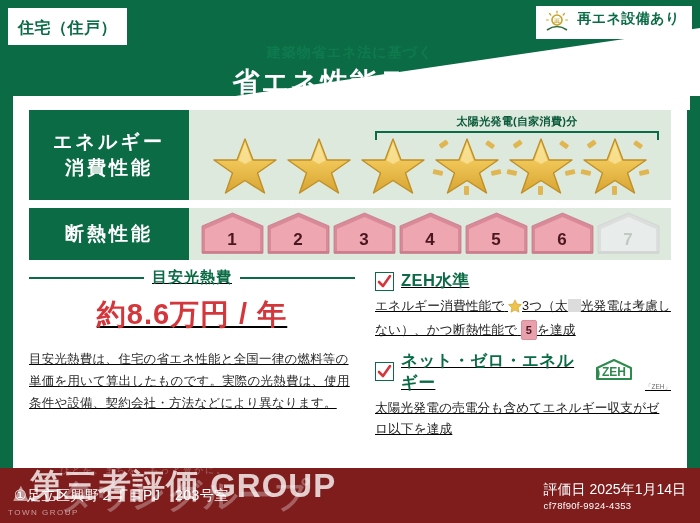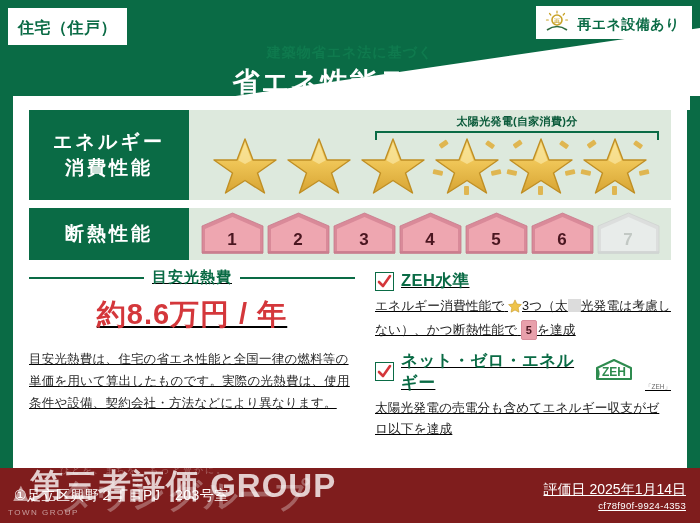--- a/index.html
+++ b/index.html
@@ -30,21 +30,21 @@
     font-size:16px; font-weight:bold;
     padding:10px 10px 6px 10px;
     letter-spacing:0.5px;
     z-index:6;
   }
   
   .re-badge{
     position:absolute; right:8px; top:6px;
     background:#fff; z-index:6;
     padding:4px 12px 5px 8px;
-    display:flex; align-items:flex-end; gap:7px;
+    display:flex; align-items:flex-start; gap:7px;
   }
   .re-badge .txt{ color:#0a6b45; font-size:14px; font-weight:bold; letter-spacing:.5px;}
   .sun-ico{ width:26px; height:24px; }
 
   
   .title-wrap{
     position:absolute; left:0; top:44px; width:700px; text-align:center; z-index:5;
   }
   .title-sub{ color:#0f7a4e; font-size:14px; font-weight:bold; letter-spacing:1px; }
   .title-main{ color:#ffffff; font-size:27px; font-weight:bold; letter-spacing:2px; margin-top:2px;}
@@ -133,21 +133,21 @@
   }
 
   
   .footer{
     position:absolute; left:0; bottom:0; width:700px; height:55px;
     background:#7f1d1d; color:#fff;
     display:flex; align-items:center; justify-content:space-between;
     padding:0 14px;
   }
   .f-addr{ font-size:14px; letter-spacing:.5px; }
-  .f-right{ text-align:right;text-decoration:underline; }
+  .f-right{ text-align:left; }
   .f-date{ font-size:14px; }
   .f-id{ font-size:9.5px; letter-spacing:.3px; margin-top:1px;}
 
   
   .wm{ position:absolute; pointer-events:none; }
   .wm-bels{
     left:30px; bottom:14px; font-size:33px; font-weight:bold;
     color:rgba(255,255,255,.78); letter-spacing:1px; white-space:nowrap;
     z-index:9;
   }

